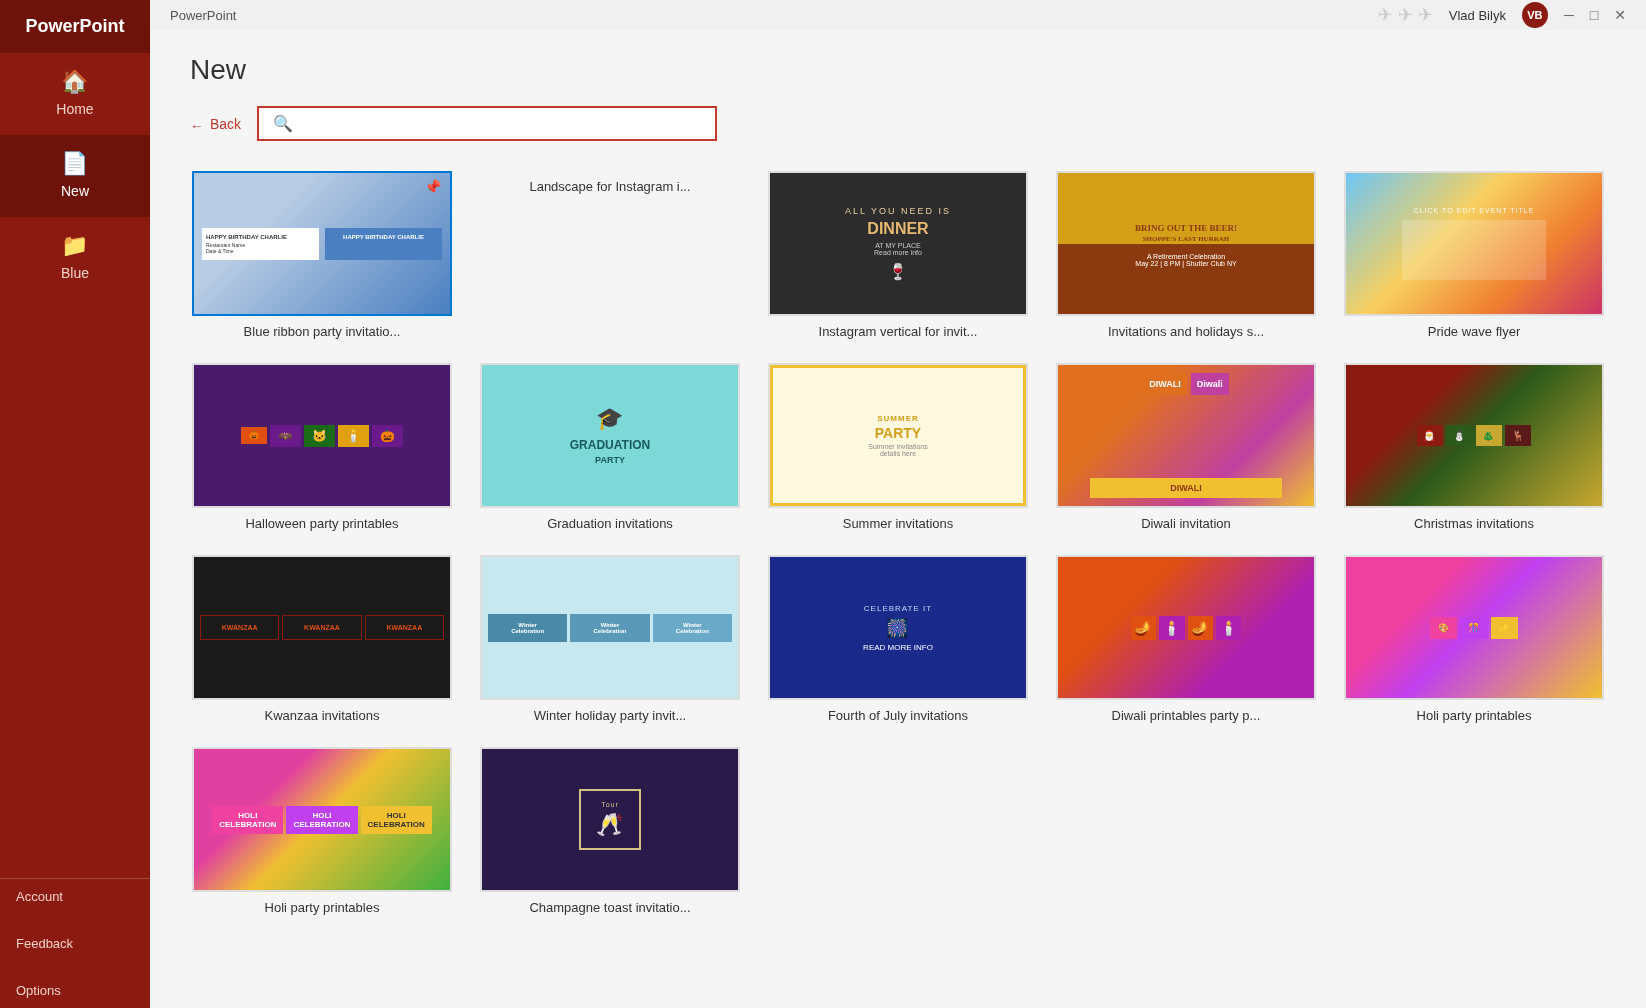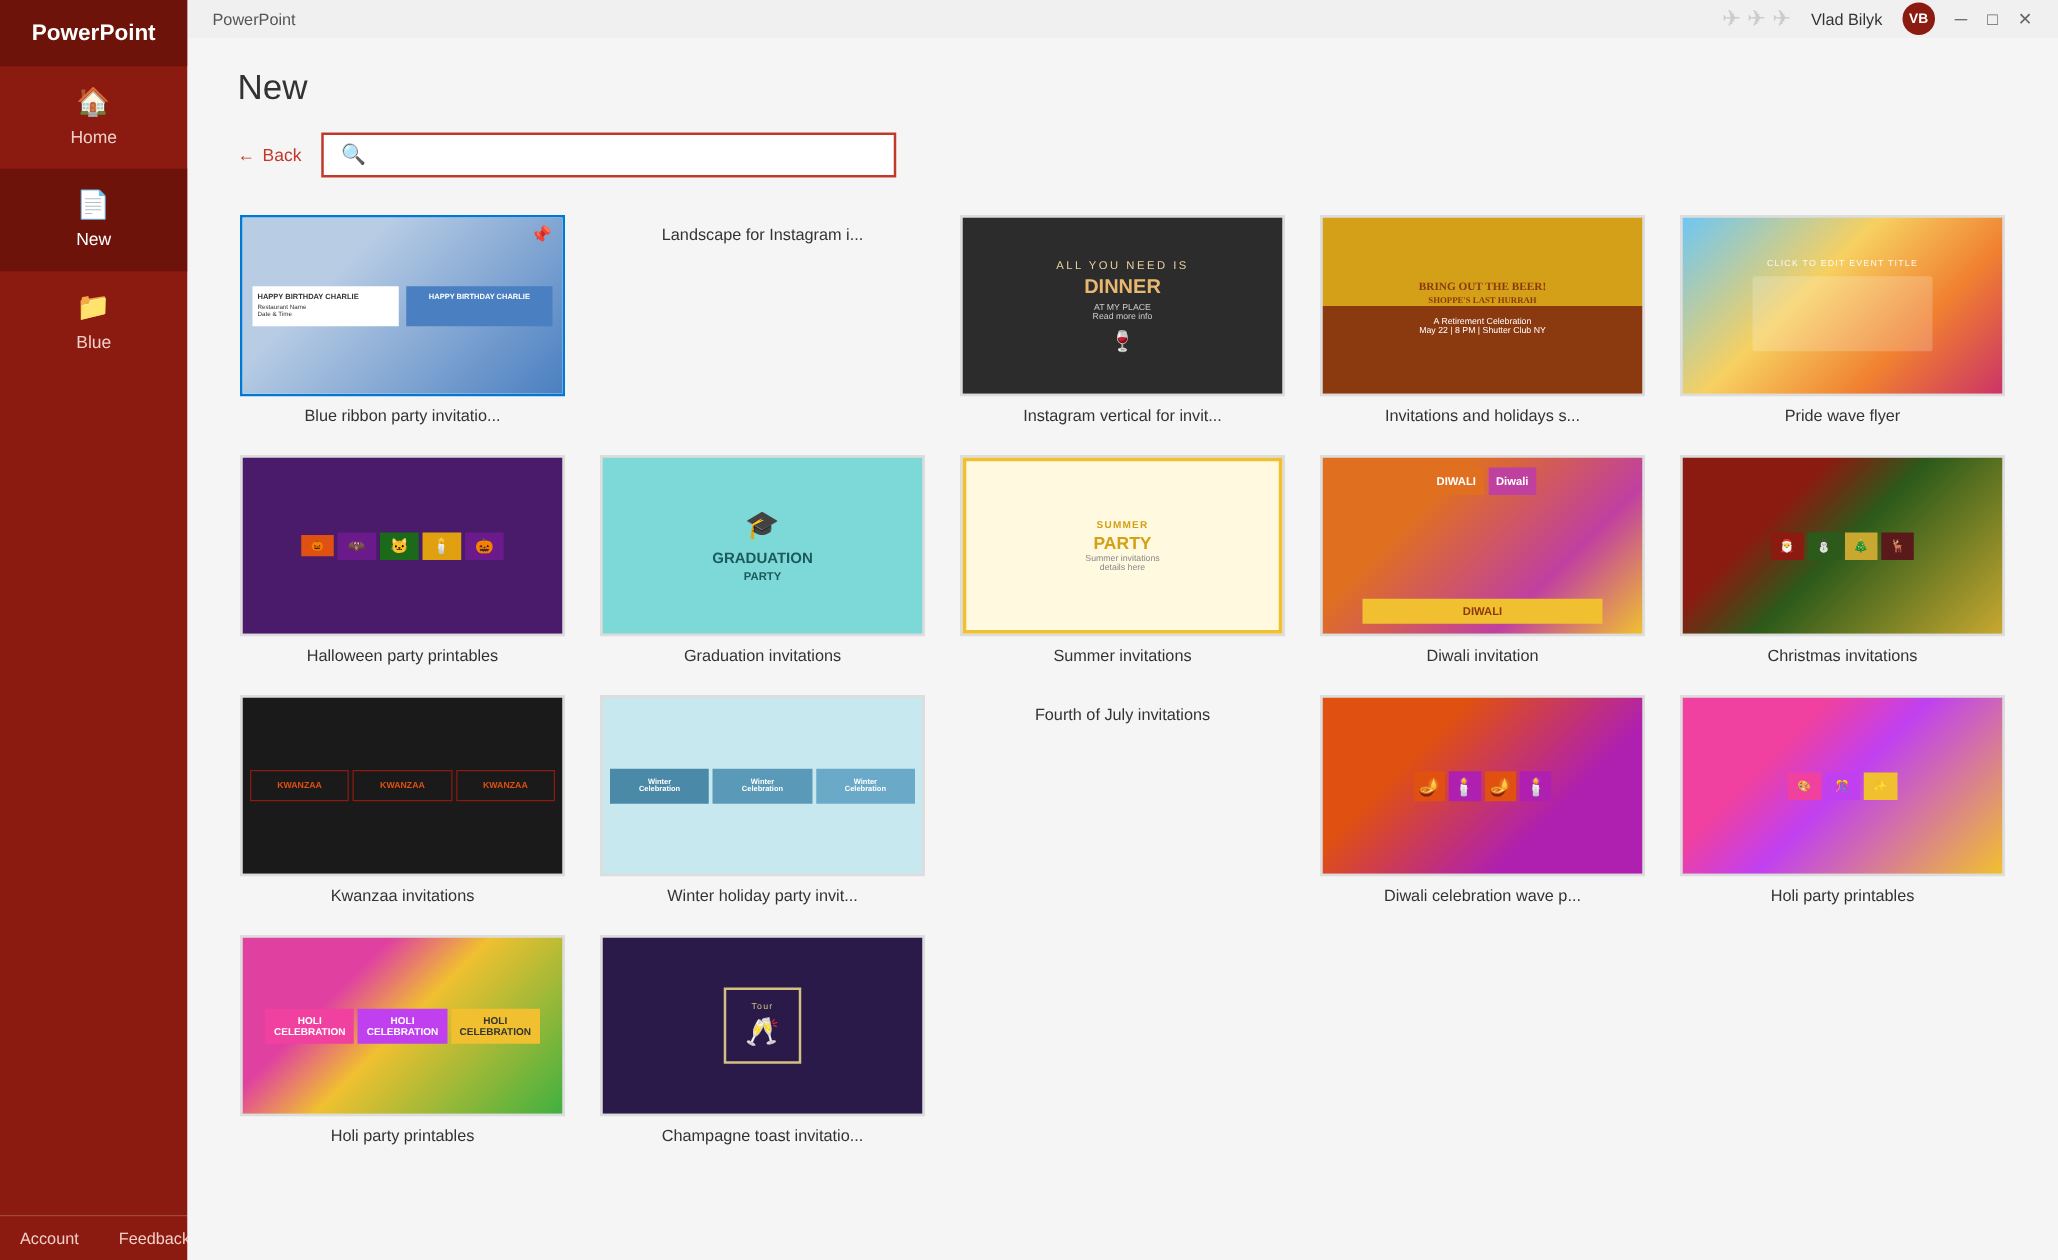--- a/index.html
+++ b/index.html
@@ -44,24 +44,25 @@
       gap: 8px;
       transition: background 0.15s;
     }
     .sidebar-item.active { background: #6d1309; color: white; }
     .sidebar-icon {
       font-size: 22px;
       line-height: 1;
     }
     .sidebar-bottom {
       display: flex;
-      flex-direction: row;
+      flex-direction: column;
       width: 100%;
       border-top: 1px solid rgba(255,255,255,0.2);
       margin-bottom: 0;
+      gap: 12px;
     }
     .sidebar-bottom-item {
       color: #f0d0c8;
       padding: 10px 16px;
       font-size: 13px;
       cursor: pointer;
     }
 
     
     #topbar {
@@ -509,35 +510,42 @@
               <div style="background:#4a8aa8;flex:1;padding:8px 3px;color:white;font-size:6px;text-align:center;font-weight:bold;">Winter<br>Celebration</div>
               <div style="background:#5a9ab8;flex:1;padding:8px 3px;color:white;font-size:6px;text-align:center;font-weight:bold;">Winter<br>Celebration</div>
               <div style="background:#6aaac8;flex:1;padding:8px 3px;color:white;font-size:6px;text-align:center;font-weight:bold;">Winter<br>Celebration</div>
             </div>
           </div>
         </div>
         <div class="template-label">Winter holiday party invit...</div>
       </div>
 
       <div class="template-card">
+        <div class="template-thumb">
+          <div class="tmpl-fourthofjuly" style="flex-direction:column;">
+            <div style="font-size:8px;color:#c8d8f8;letter-spacing:1px;">CELEBRATE IT</div>
+            <div style="font-size:18px;margin:4px 0;">🎆</div>
+            <div style="font-size:8px;color:white;text-align:center;">READ MORE INFO</div>
+          </div>
+        </div>
         <div class="template-label">Fourth of July invitations</div>
       </div>
 
       <div class="template-card">
         <div class="template-thumb">
           <div class="tmpl-diwali2">
             <div style="display:flex;flex-wrap:wrap;gap:3px;align-items:center;justify-content:center;">
               <div style="background:#e05010;padding:4px;font-size:14px;color:white;">🪔</div>
               <div style="background:#b020b0;padding:4px;font-size:14px;color:white;">🕯️</div>
               <div style="background:#e05010;padding:4px;font-size:14px;color:white;">🪔</div>
               <div style="background:#b020b0;padding:4px;font-size:14px;color:white;">🕯️</div>
             </div>
           </div>
         </div>
-        <div class="template-label">Diwali celebration wave p...</div>
+        <div class="template-label">Diwali printables party p...</div>
       </div>
 
       <div class="template-card">
         <div class="template-thumb">
           <div class="tmpl-holi2">
             <div style="display:flex;gap:3px;flex-wrap:wrap;align-items:center;justify-content:center;">
               <div style="background:#f040a0;padding:6px 8px;font-size:9px;color:white;font-weight:bold;">🎨</div>
               <div style="background:#c040f0;padding:6px 8px;font-size:9px;color:white;font-weight:bold;">🎊</div>
               <div style="background:#f0c030;padding:6px 8px;font-size:9px;color:white;font-weight:bold;">✨</div>
             </div>

